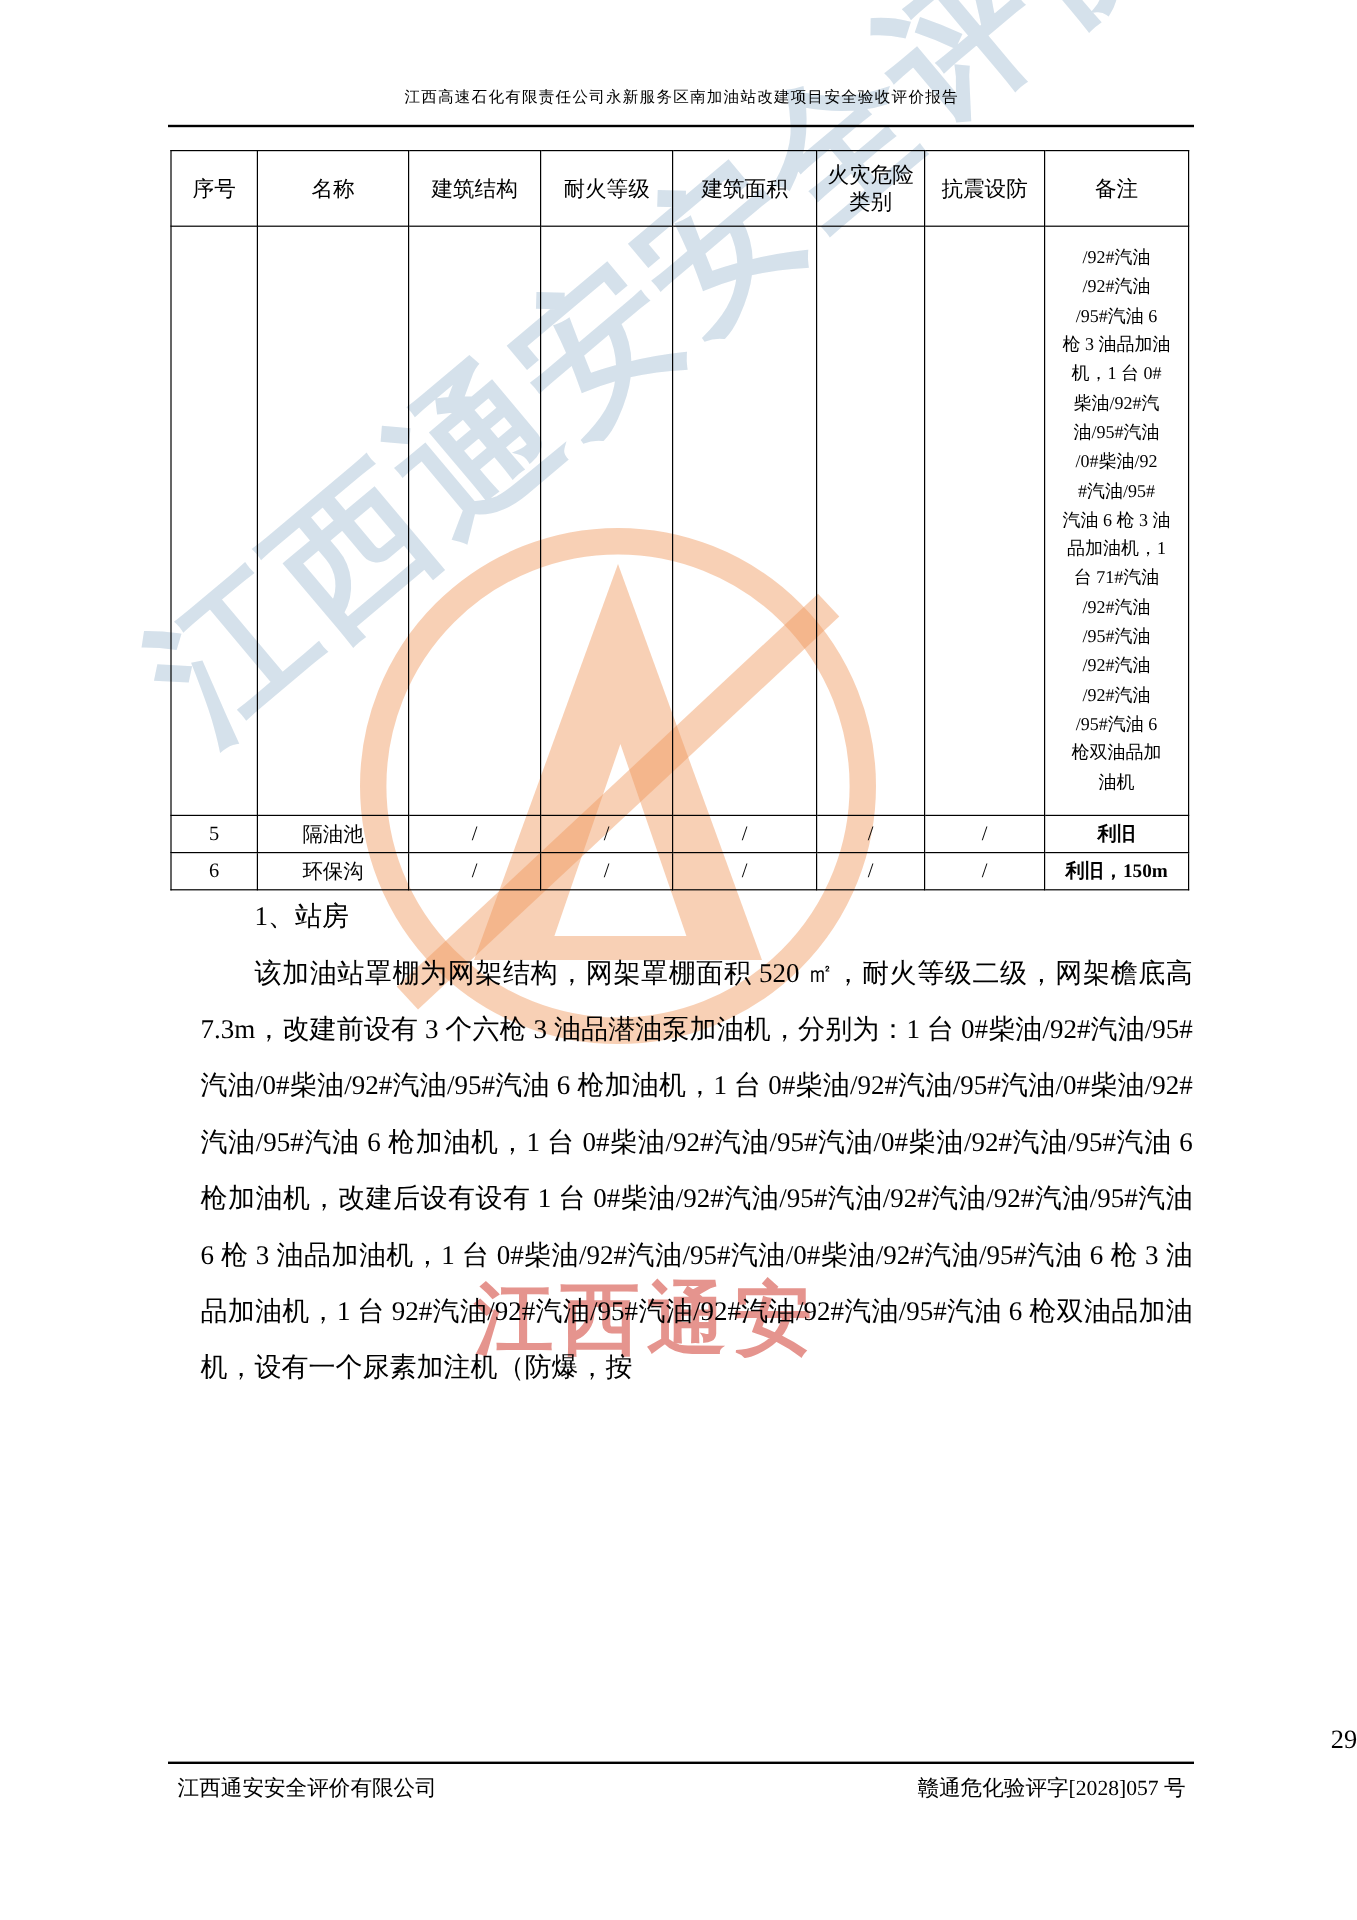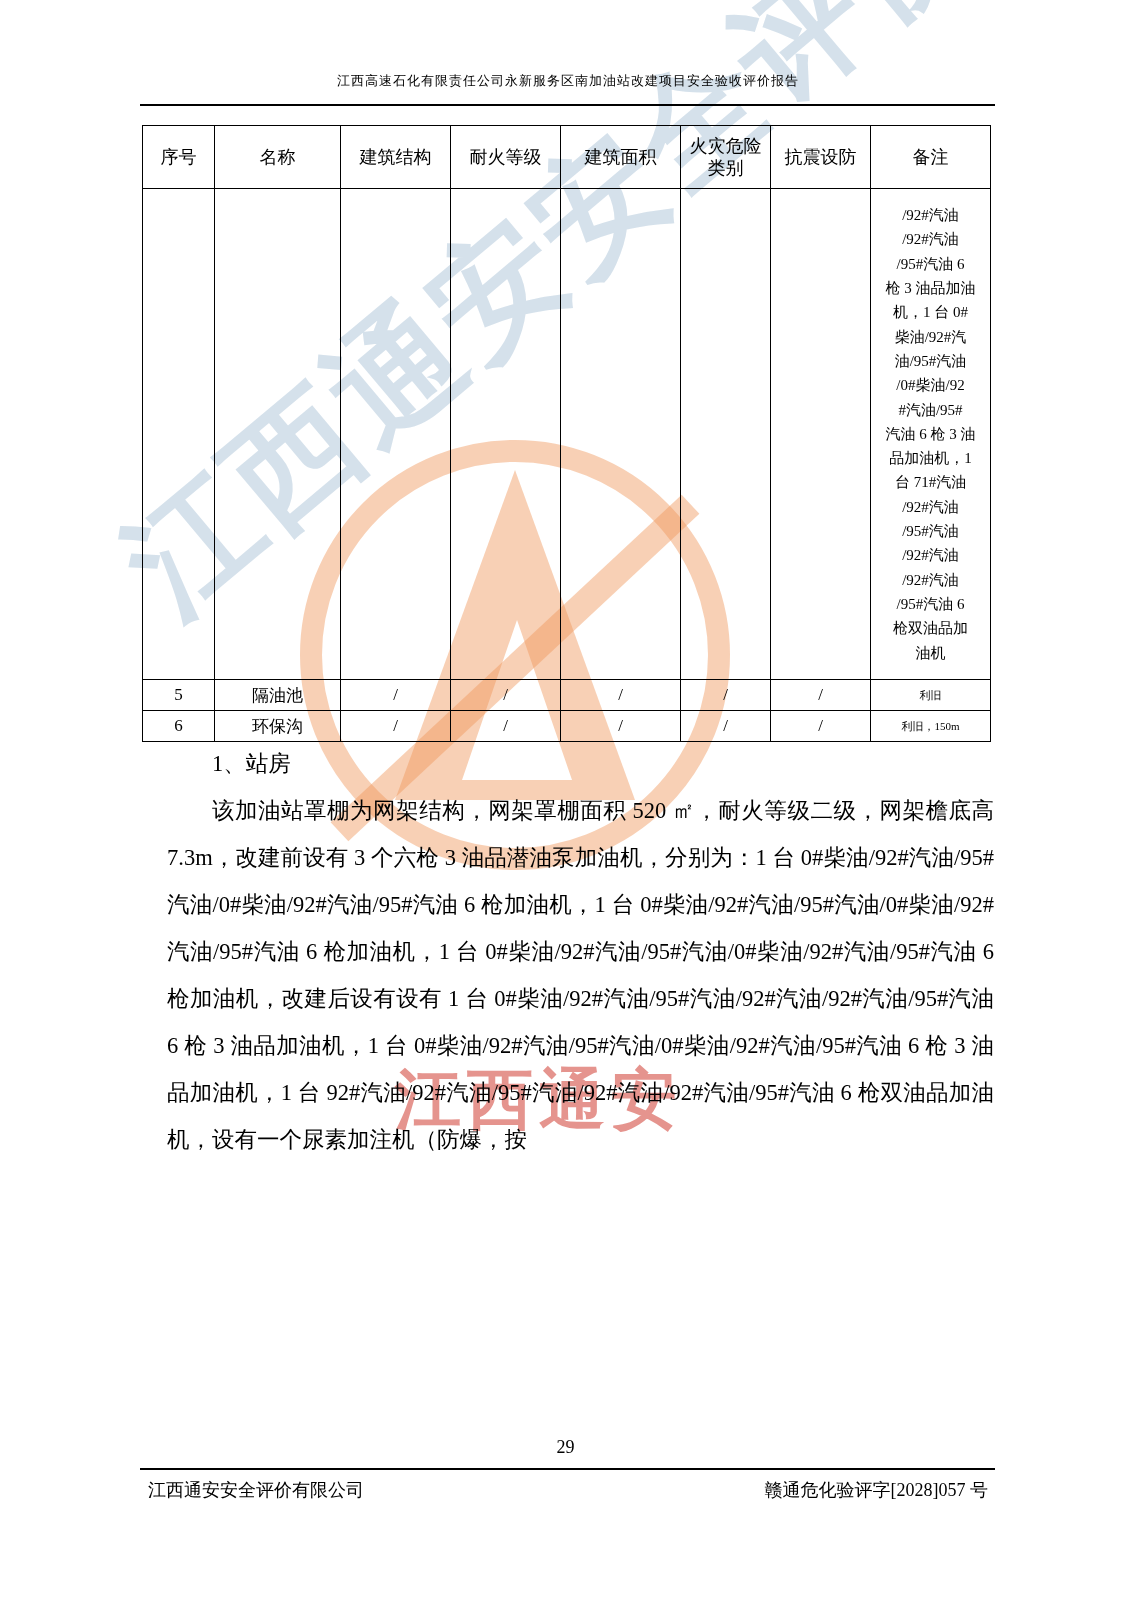--- a/index.html
+++ b/index.html
@@ -144,21 +144,21 @@
   .tall-cell {
     height: 490px;
   }
   .note-stack {
     font-size: 15px;
     line-height: 1.62;
     padding: 6px 4px;
     text-align: center;
   }
   .row-sm td { height: 30px; font-size: 17px; }
-  .row-sm td.note { font-size: 11px; }
+  .row-sm td.note { font-size: 16px; font-weight: bold; }
 
   
   .body {
     position: absolute;
     left: 142px;
     top: 740px;
     width: 852px;
     font-size: 22.5px;
     line-height: 47px;
     text-align: justify;
@@ -171,22 +171,22 @@
   .body p.heading {
     text-indent: 2em;
   }
 
   
   .pageno {
     position: absolute;
     left: 0;
     top: 1437px;
     width: 1131px;
-    text-align: center;
-    font-size: 18px;
+    text-align: right;
+    font-size: 22px;
   }
   .footer-rule {
     position: absolute;
     left: 140px;
     top: 1468px;
     width: 855px;
     border-bottom: 2px solid #000;
   }
   .footer {
     position: absolute;

